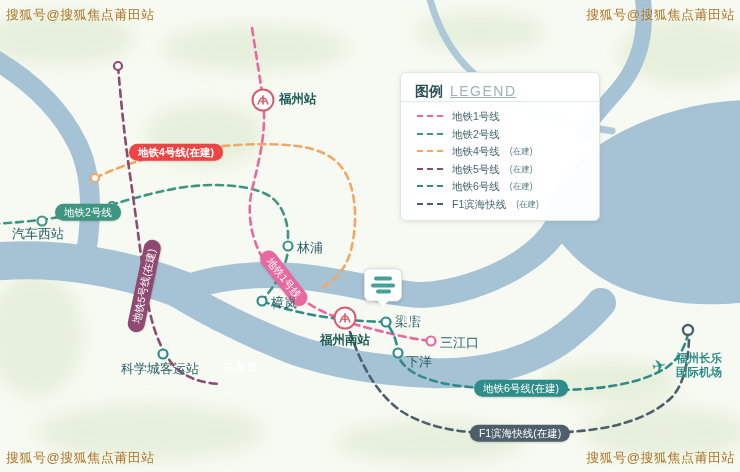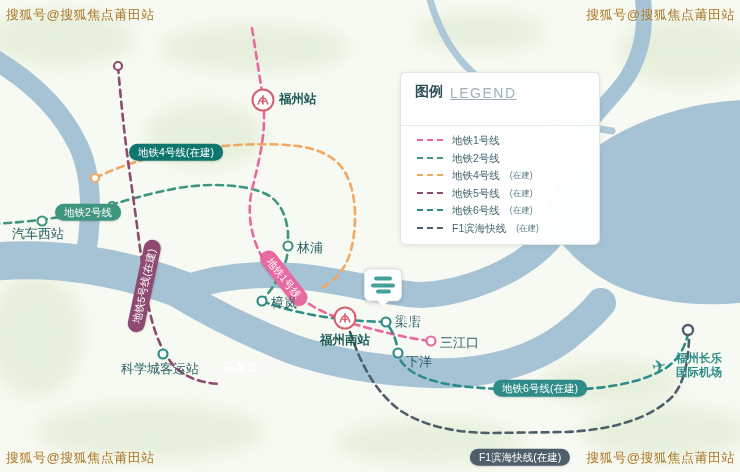--- a/index.html
+++ b/index.html
@@ -21,21 +21,21 @@
     transform:translate(-50%,-50%);box-shadow:0 1px 2px rgba(0,0,0,.15);
   }
   .badge.rm78{transform:translate(-50%,-50%) rotate(-78deg);}
   .badge.r52{transform:translate(-50%,-50%) rotate(52deg);}
   
   .legend{
     position:absolute;left:400px;top:72px;width:198px;
     background:rgba(255,255,255,.97);border:1px solid #dfe7df;border-radius:6px;
     box-shadow:0 1px 5px rgba(60,80,70,.12);padding:9px 0 11px;
   }
-  .legend-header{display:flex;align-items:flex-end;gap:7px;padding:1px 14px 24px;border-bottom:1px solid #e4ebe4;}
+  .legend-header{display:flex;align-items:flex-start;gap:7px;padding:1px 14px 0;border-bottom:1px solid #e4ebe4;}
   .legend-title{font-size:14px;font-weight:bold;color:#2c4f55;}
   .legend-sub{font-size:14px;color:#9fb2b5;letter-spacing:1.5px;text-decoration:underline;}
   .legend-items{padding:9px 16px 0;display:flex;flex-direction:column;gap:7px;}
   .legend-item{display:flex;align-items:center;gap:9px;}
   .dash{width:26px;height:0;border-top:2px dashed #999;flex:none;}
   .legend-name{font-size:10.5px;color:#44666e;line-height:1;}
   .legend-note{font-size:8.5px;color:#5d7d85;line-height:1;margin-left:1px;}
   
   .marker{
     position:absolute;width:36px;height:31px;background:#fff;border:1px solid #dfe6df;
@@ -163,25 +163,25 @@
       </div>
       <div class="legend-item">
         <span class="dash" style="border-top-color: rgb(78, 95, 107);"></span>
         <span class="legend-name">F1滨海快线</span>
         <span class="legend-note">(在建)</span>
       </div>
     </div>
   </div>
 
   <div class="badge" style="left: 88px; top: 212px; background-color: rgb(63, 150, 128);">地铁2号线</div>
-  <div class="badge" style="left: 176px; top: 152px; background-color: #0f766e;">地铁4号线(在建)</div>
+  <div class="badge" style="left: 176px; top: 152px; background-color: #ef4444; font-weight: bold;">地铁4号线(在建)</div>
   <div class="badge rm78" style="left: 144px; top: 286px; background-color: rgb(142, 74, 112);">地铁5号线(在建)</div>
   <div class="badge r52" style="left: 284px; top: 278px; background-color: rgb(232, 105, 159);">地铁1号线</div>
-  <div class="badge" style="left: 540px; top: 388px; background-color: rgb(46, 141, 136);">地铁6号线(在建)</div>
-  <div class="badge" style="left: 520px; top: 457px; background-color: rgb(78, 95, 107); text-align: center;">F1滨海快线(在建)</div>
+  <div class="badge" style="left: 521px; top: 388px; background-color: rgb(46, 141, 136);">地铁6号线(在建)</div>
+  <div class="badge" style="left: 520px; top: 433px; background-color: rgb(78, 95, 107); text-align: center;">F1滨海快线(在建)</div>
 
   <div class="lbl" style="left:12px;top:227px">汽车西站</div>
   <div class="lbl center" style="left:160px;top:362px">科学城客运站</div>
   <div class="lbl lbl-b" style="left:279px;top:93px">福州站</div>
   <div class="lbl lbl-b center" style="left:345px;top:334px">福州南站</div>
   <div class="lbl" style="left:297px;top:241px">林浦</div>
   <div class="lbl" style="left:271px;top:296px">樟岚</div>
   <div class="lbl" style="left:395px;top:315px">梁厝</div>
   <div class="lbl" style="left:440px;top:336px">三江口</div>
   <div class="lbl" style="left:406px;top:355px">下洋</div>

